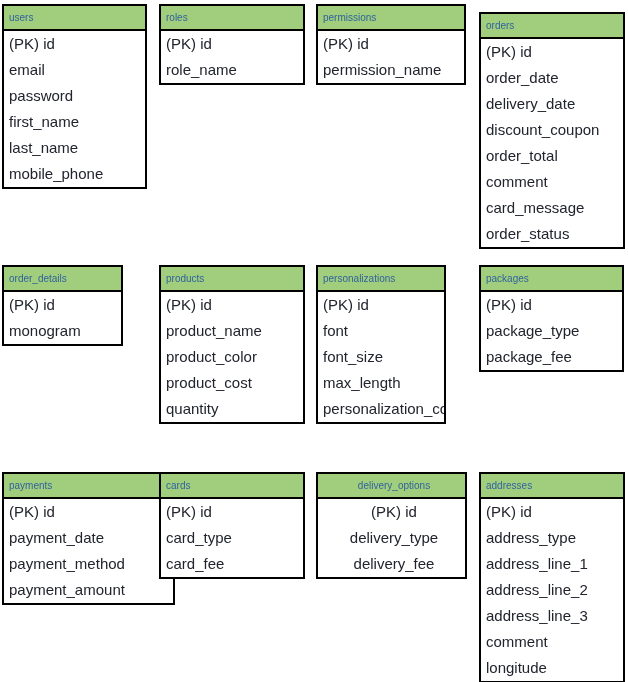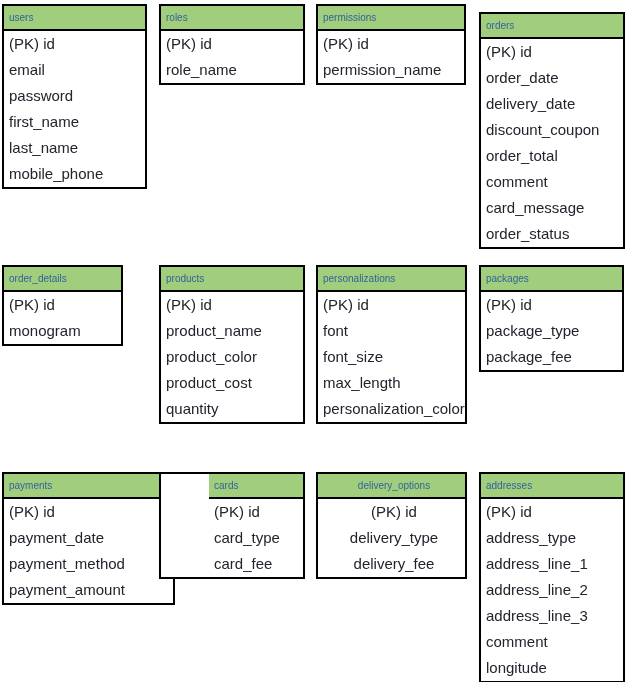--- a/index.html
+++ b/index.html
@@ -98,21 +98,21 @@
     <div class="db-table" style="left: 159px; top: 265px; width: 146px;">
       <div class="db-table-header">products</div>
       <div>
         <div class="db-field-row">(PK) id</div>
         <div class="db-field-row">product_name</div>
         <div class="db-field-row">product_color</div>
         <div class="db-field-row">product_cost</div>
         <div class="db-field-row">quantity</div>
       </div>
     </div>
-    <div class="db-table" style="left: 316px; top: 265px; width: 151px;">
+    <div class="db-table" style="left: 316px; top: 265px; width: 130px;">
       <div class="db-table-header">personalizations</div>
       <div>
         <div class="db-field-row">(PK) id</div>
         <div class="db-field-row">font</div>
         <div class="db-field-row">font_size</div>
         <div class="db-field-row">max_length</div>
         <div class="db-field-row">personalization_color</div>
       </div>
     </div>
     <div class="db-table" style="left: 479px; top: 265px; width: 145px;">
@@ -125,21 +125,21 @@
     </div>
     <div class="db-table" style="left: 2px; top: 472px; width: 173px;">
       <div class="db-table-header">payments</div>
       <div>
         <div class="db-field-row">(PK) id</div>
         <div class="db-field-row">payment_date</div>
         <div class="db-field-row">payment_method</div>
         <div class="db-field-row">payment_amount</div>
       </div>
     </div>
-    <div class="db-table" style="left: 159px; top: 472px; width: 146px; padding-left: 48px;">
+    <div class="db-table" style="left: 159px; top: 472px; width: 146px;">
       <div class="db-table-header">cards</div>
       <div>
         <div class="db-field-row">(PK) id</div>
         <div class="db-field-row">card_type</div>
         <div class="db-field-row">card_fee</div>
       </div>
     </div>
     <div class="db-table" style="left: 316px; top: 472px; width: 151px; text-align: center;">
       <div class="db-table-header">delivery_options</div>
       <div>

